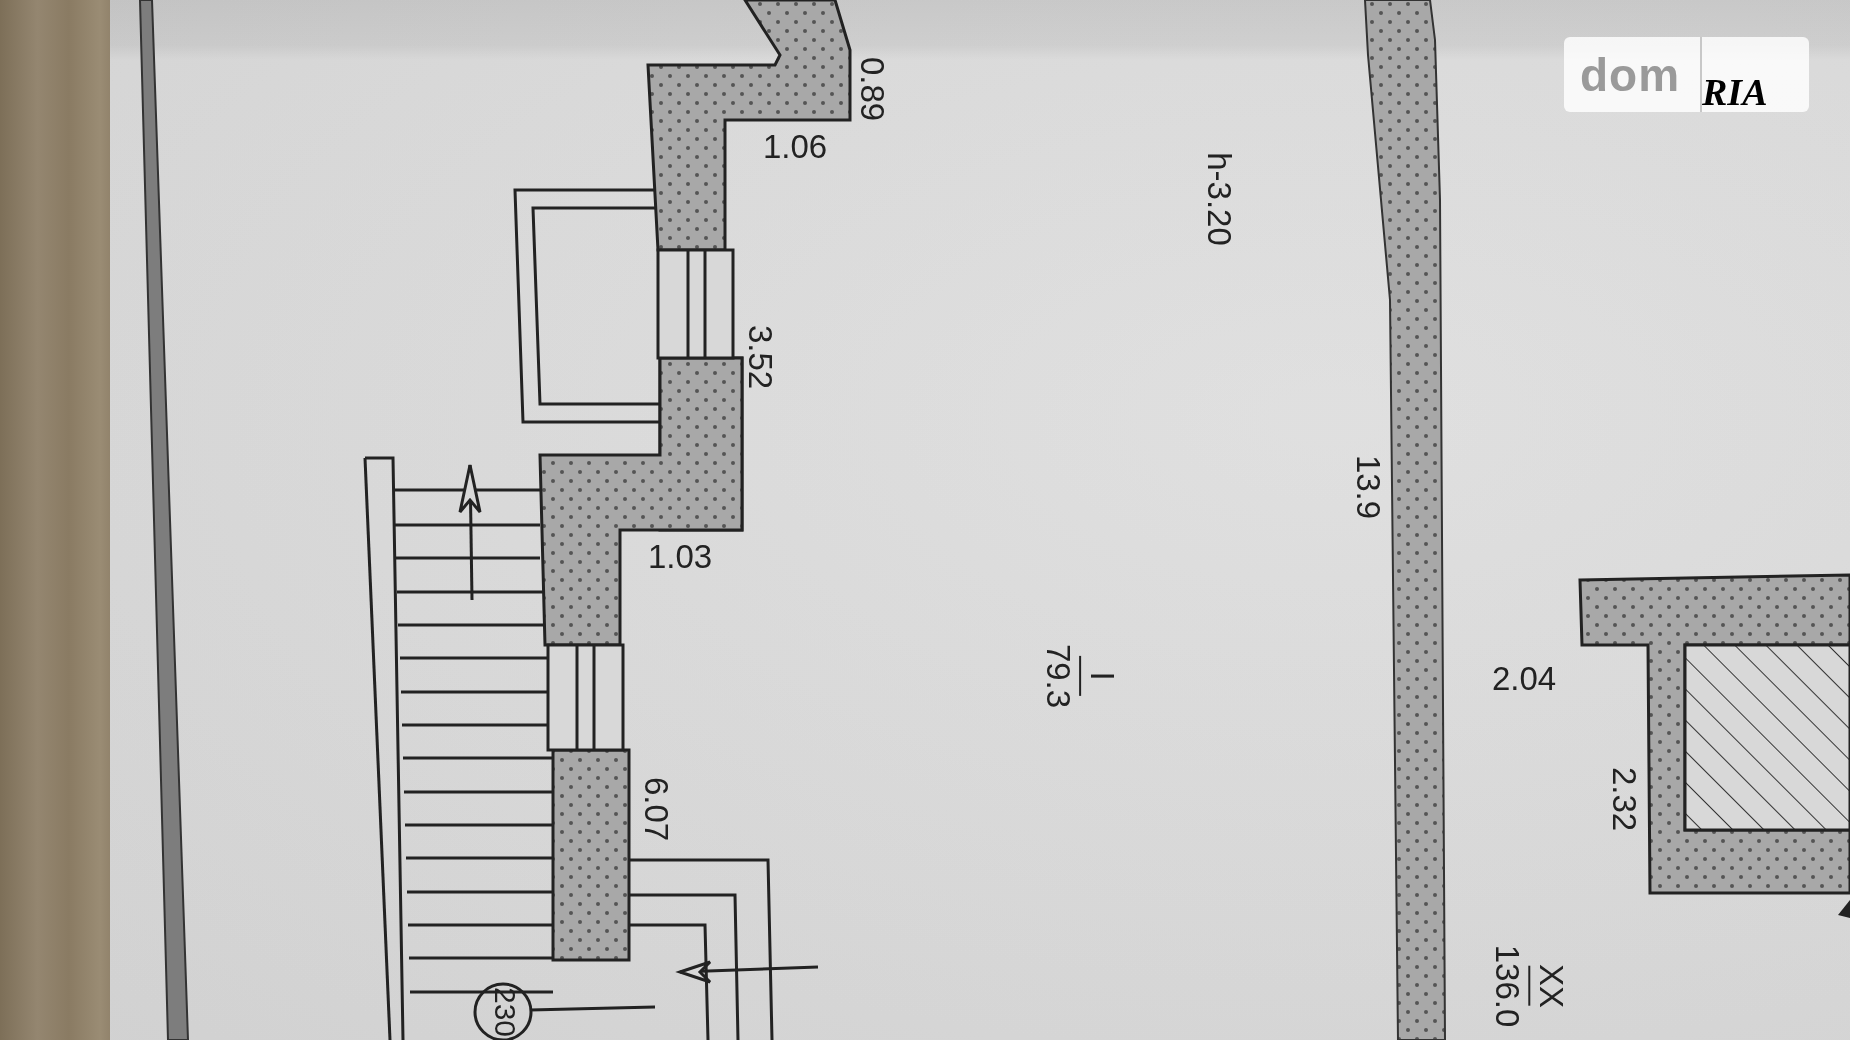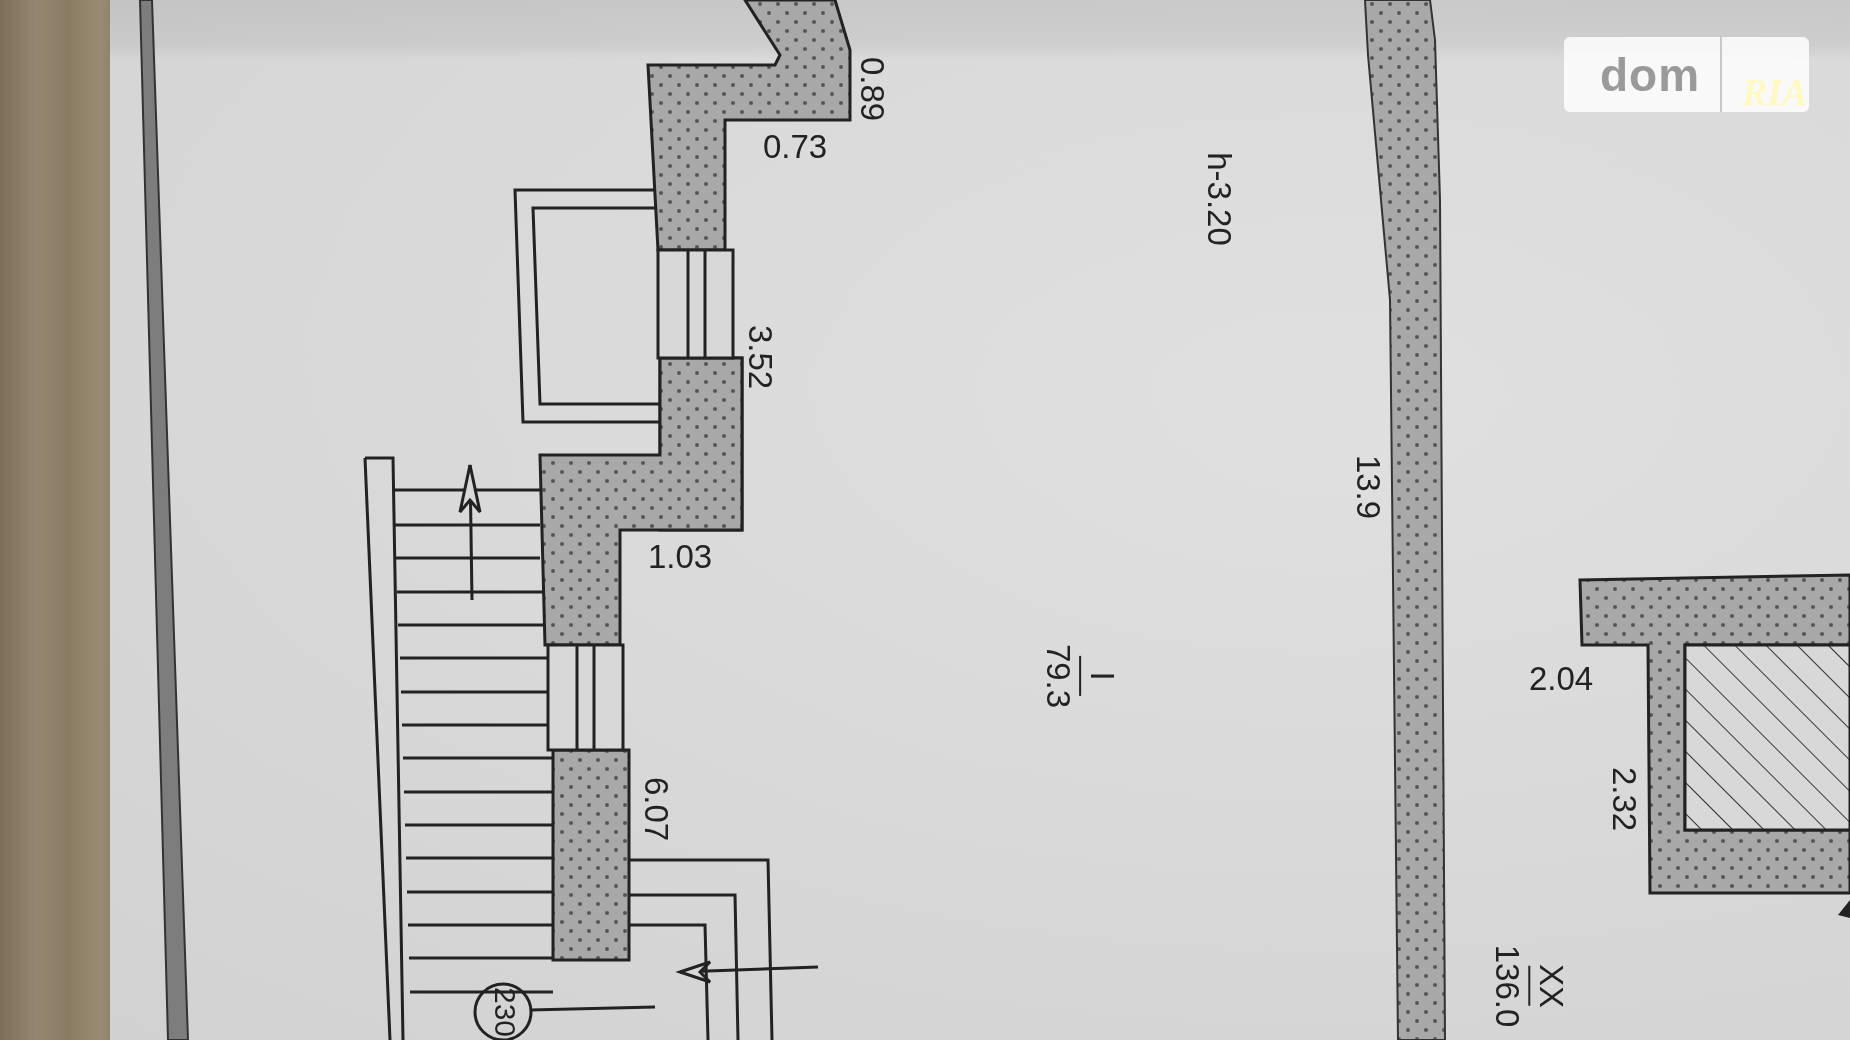--- a/index.html
+++ b/index.html
@@ -8,23 +8,23 @@
     background: linear-gradient(90deg,#7d6f58 0%,#948670 30%,#8a7b63 55%,#9a8c74 80%,#857660 100%); }
   .paper { position:absolute; left:110px; top:0; width:1740px; height:1040px;
     background: linear-gradient(180deg,#c9c9c9 0px,#cfcfcf 45px,#dcdcdc 60px,#dadada 100%); }
   .paper::after { content:""; position:absolute; inset:0;
     background: radial-gradient(ellipse at 70% 40%, rgba(255,255,255,0.12), rgba(0,0,0,0.04)); }
   svg.plan { position:absolute; left:0; top:0; width:1850px; height:1040px; }
   .dim { position:absolute; color:#222; font-size:33px; white-space:nowrap; transform-origin:center center; }
   .rot90 { transform: rotate(90deg); }
   .watermark { position:absolute; left:1564px; top:37px; width:245px; height:75px; background:rgba(255,255,255,0.82);
     border-radius:6px; display:flex; align-items:center; }
-  .wm-dom { font-size:46px; color:#9a9a9a; padding-left:36px; width:120px; font-weight:bold; letter-spacing:1px; }
+  .wm-dom { font-size:46px; color:#9a9a9a; padding-left:16px; width:120px; font-weight:bold; letter-spacing:1px; }
   .wm-sep { width:2px; height:75px; background:#c8c8c8; }
-  .wm-ria { font-family:"Liberation Serif", serif; font-size:38px; color:#fef9c3; padding-left:20px; font-weight:bold; font-style:italic;margin-top:34px; }
+  .wm-ria { font-family:"Liberation Serif", serif; font-size:38px; color:#000000; padding-left:0; font-weight:bold; font-style:italic;margin-top:34px; }
   .room-label { position:absolute; color:#222; font-size:33px; text-align:center; transform: rotate(90deg); }
   .room-label .num { display:block; }
   .room-label .line { display:block; border-top:2px solid #222; width:40px; margin:2px auto; }
 </style>
 </head>
 <body>
 
 <div class="wood"></div>
 <div class="paper"></div>
 
@@ -98,26 +98,26 @@
   </g>
 
   <circle cx="503" cy="1012" r="28" fill="none" stroke="#222" stroke-width="3"></circle>
 
   <path d="M1580,580 L1850,575 L1850,645 L1685,645 L1685,830 L1850,830 L1850,893 L1650,893 L1648,645 L1582,645 Z" fill="url(#dots)" stroke="#222" stroke-width="3"></path>
   <rect x="1685" y="645" width="165" height="185" fill="url(#hatch)" stroke="#222" stroke-width="3"></rect>
   <path d="M1850,900 L1838,915 L1850,918 Z" fill="#222"></path>
 </svg>
 
 <div class="dim rot90" style="left:840px; top:70px;">0.89</div>
-<div class="dim" style="left:763px; top:128px;">0.73</div>
+<div class="dim" style="left:763px; top:128px;">1.06</div>
 <div class="dim rot90" style="left:728px; top:338px;">3.52</div>
 <div class="dim" style="left:648px; top:538px;text-align:right;">1.03</div>
 <div class="dim rot90" style="left:624px; top:790px;">6.07</div>
 <div class="dim rot90" style="left:1336px; top:468px;">13.9</div>
-<div class="dim" style="left:1492px; top:660px;margin-left:37px;">2.04</div>
+<div class="dim" style="left:1492px; top:660px;">2.04</div>
 <div class="dim rot90" style="left:1592px; top:780px;">2.32</div>
 
 <div class="dim rot90" style="left:1172px; top:180px;">h-3.20</div>
 
 <div class="room-label" style="left:1048px; top:635px;">
   <span class="num">I</span>
   <span class="line"></span>
   <span class="num">79.3</span>
 </div>
 

